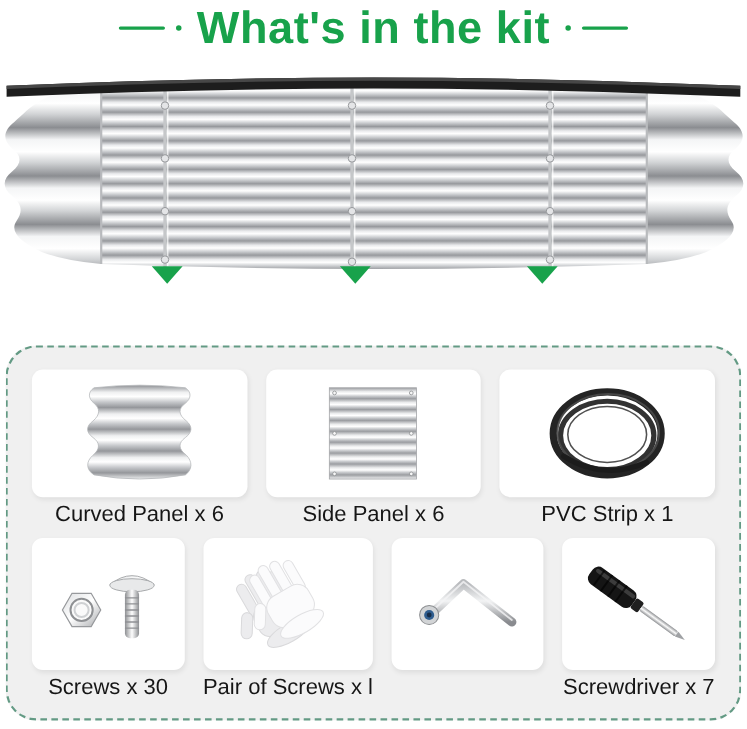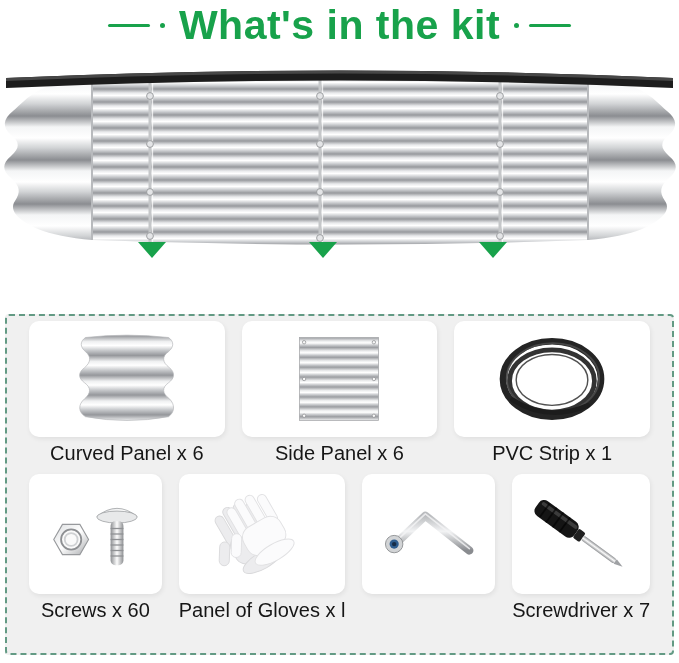--- a/index.html
+++ b/index.html
@@ -30,22 +30,22 @@
   .arrows{position:relative;height:40px;margin-top:8px;}
   .arrow{position:absolute;top:0;width:28px;height:38px;}
   .arrow .stem{width:8px;height:22px;background:var(--green);margin:0 auto;}
   .arrow .head{width:0;height:0;margin:0 auto;
     border-left:14px solid transparent;border-right:14px solid transparent;
     border-top:16px solid var(--green);}
   .arrow-1{left:138px;} .arrow-2{left:309px;} .arrow-3{left:479px;}
   
   .kit-panel{
     margin:16px 5px 0;box-sizing:border-box;height:341px;
-    background:var(--panel-bg);border:2px dashed var(--panel-border);border-radius:4px;
-    padding:5px 22px 10px;
+    background:var(--panel-bg);border:2px dashed var(--panel-border);border-radius:28px;
+    padding:20px 22px 10px;
   }
   .kit-row{display:grid;gap:17px;}
   .kit-row.cols-3{grid-template-columns:repeat(3,1fr);}
   .kit-row.cols-4{grid-template-columns:repeat(4,1fr);margin-top:2px;}
   .kit-item{display:flex;flex-direction:column;align-items:center;}
   .card{
     width:100%;box-sizing:border-box;background:#ffffff;border-radius:10px;
     height:116px;display:flex;align-items:center;justify-content:center;
     box-shadow:1px 2px 5px rgba(0,0,0,.07);
   }
@@ -236,42 +236,42 @@
             <g stroke="#8f9194" stroke-width="1.4">
               <line x1="77" y1="44" x2="91" y2="44"></line>
                 <line x1="77" y1="50" x2="91" y2="50"></line>
               <line x1="77" y1="56" x2="91" y2="56"></line>
                 <line x1="77" y1="62" x2="91" y2="62"></line>
               <line x1="77" y1="68" x2="91" y2="68"></line>
                 <line x1="77" y1="74" x2="91" y2="74"></line>
             </g>
           </svg>
         </div>
-        <div class="item-label">Screws x 60</div>
+        <div class="item-label">Screws x 30</div>
       </div>
 
       <div class="kit-item">
         <div class="card">
           <svg width="110" height="94" viewBox="0 0 120 100">
             <defs>
               <g id="i-glv">
                 <rect x="38" y="8" width="10" height="36" rx="5"></rect>
                 <rect x="50" y="4" width="10" height="42" rx="5"></rect>
                 <rect x="62" y="6" width="10" height="40" rx="5"></rect>
                 <rect x="74" y="12" width="10" height="34" rx="5"></rect>
                 <rect x="24" y="34" width="11" height="26" rx="5.5" transform="rotate(32 29.5 47)"></rect>
                 <rect x="38" y="36" width="46" height="34" rx="13"></rect>
                 <ellipse cx="62" cy="74" rx="24" ry="9"></ellipse>
               </g>
             </defs>
             <use href="#i-glv" transform="translate(-13,9) rotate(-30 60 50)" fill="#ececee" stroke="#d9d9db" stroke-width="1"></use>
             <use href="#i-glv" transform="rotate(-30 60 50)" fill="#fbfbfc" stroke="#e1e1e3" stroke-width="1"></use>
           </svg>
         </div>
-        <div class="item-label">Panel of Gloves x l</div>
+        <div class="item-label">Pair of Screws x l</div>
       </div>
 
       <div class="kit-item">
         <div class="card">
           <svg width="110" height="94" viewBox="0 0 120 100">
             <defs>
               <linearGradient id="i-ak" x1="0" y1="0" x2="0" y2="1">
                 <stop offset="0" stop-color="#b9bbbe"></stop>
                   <stop offset="0.45" stop-color="#f2f3f4"></stop>
                 <stop offset="1" stop-color="#898b8f"></stop>

